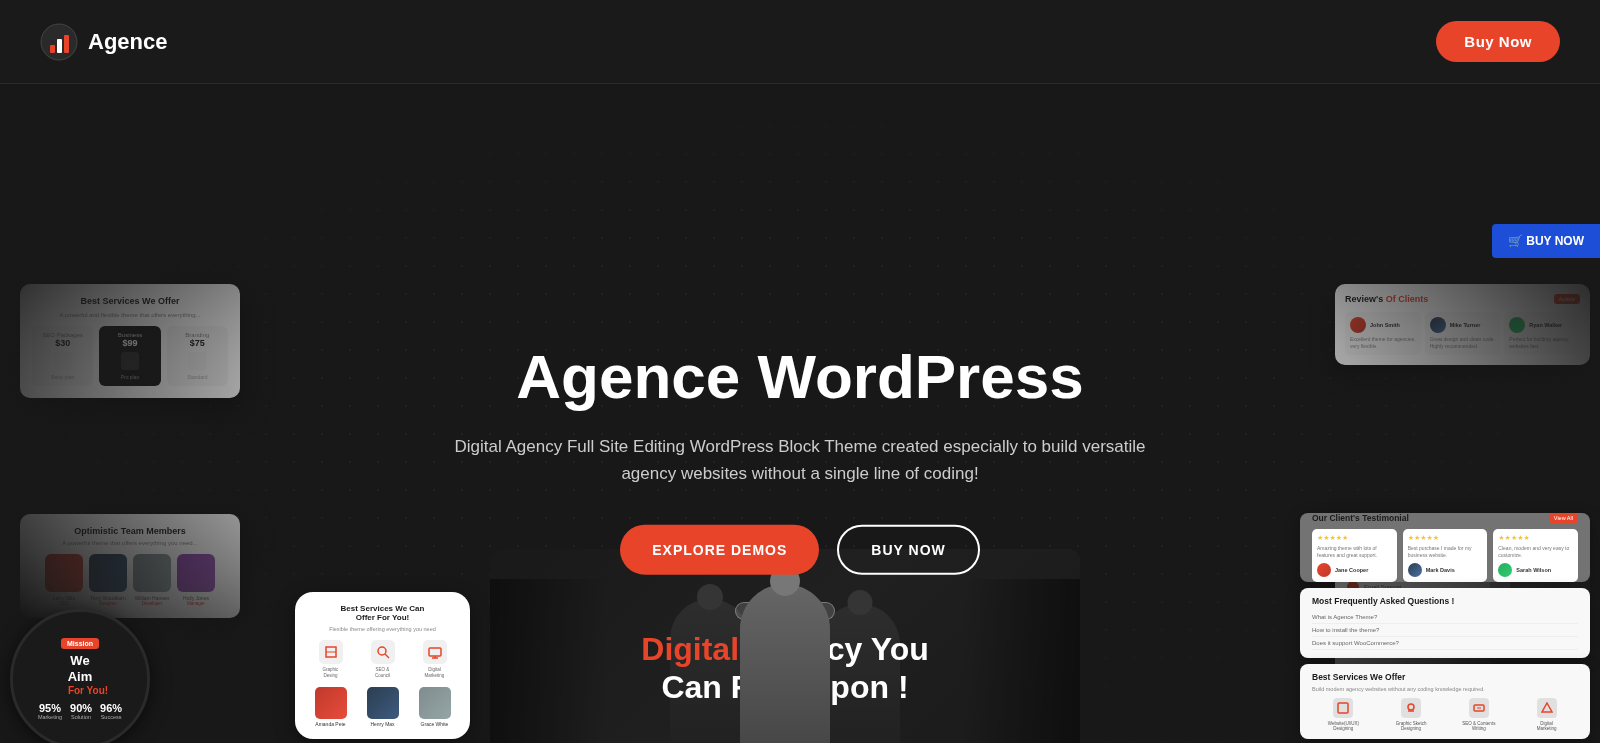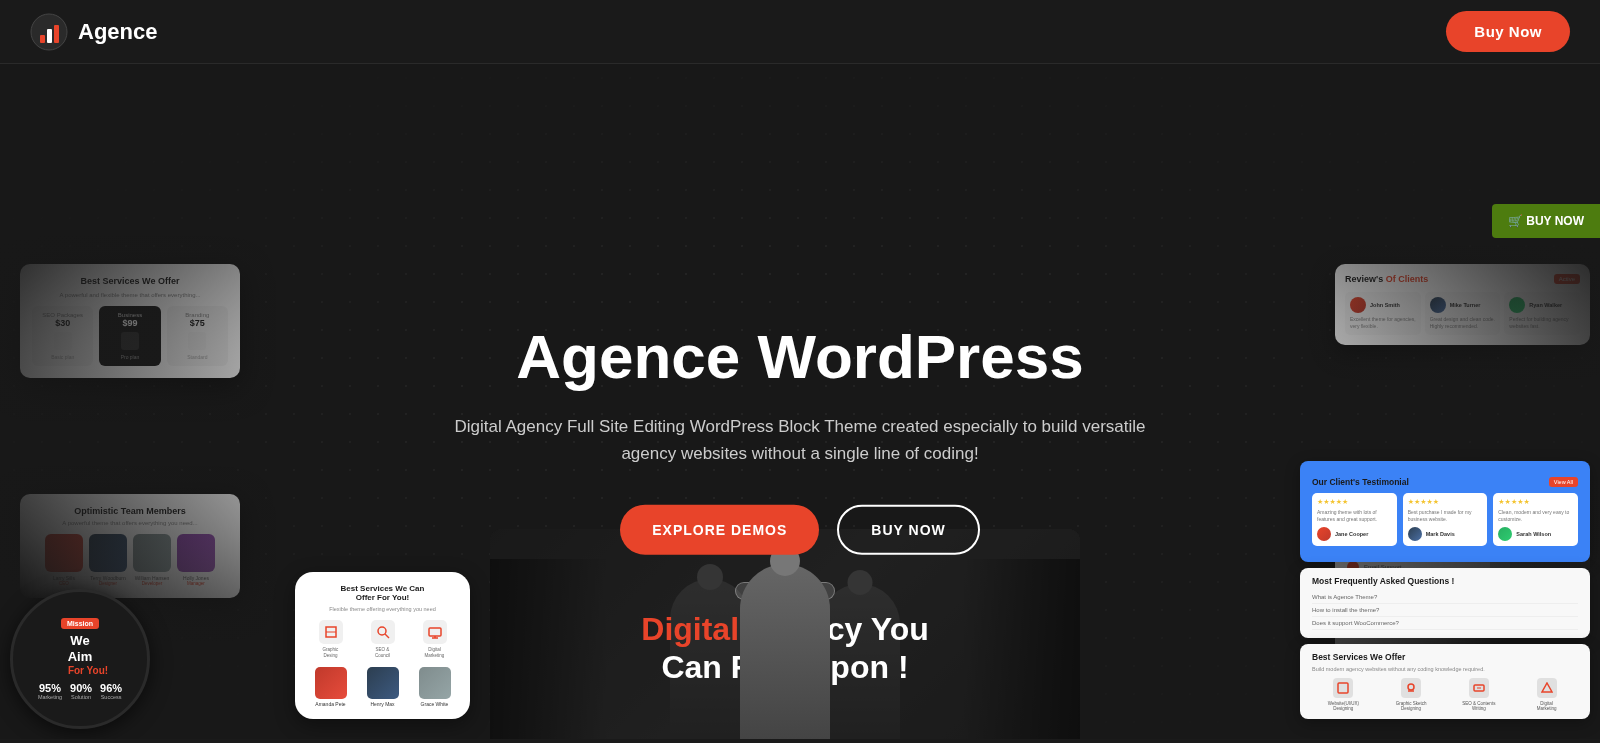--- a/index.html
+++ b/index.html
@@ -8,26 +8,26 @@
       height: 743px;
       overflow: hidden;
       font-family: 'Arial', sans-serif;
       background: #1a1a1a;
       position: relative;
     }
 
     
     .header {
       width: 100%;
-      height: 64px;
+      height: 84px;
       background: #1a1a1a;
       display: flex;
       align-items: center;
       justify-content: space-between;
-      padding: 0 30px;
+      padding: 0 40px;
       border-bottom: 1px solid #2a2a2a;
       position: relative;
       z-index: 10;
     }
     .logo-area {
       display: flex;
       align-items: center;
       gap: 10px;
     }
     .logo-icon {
@@ -307,21 +307,21 @@
     .stat-label {
       font-size: 5.5px;
       color: #aaa;
     }
 
     
     .sticky-buy {
       position: absolute;
       top: 140px;
       right: 0;
-      background: #4d7c0f;
+      background: #1d4ed8;
       color: #fff;
       padding: 10px 16px;
       font-size: 12px;
       font-weight: 700;
       cursor: pointer;
       border-radius: 4px 0 0 4px;
       display: flex;
       align-items: center;
       gap: 6px;
       z-index: 10;
@@ -586,23 +586,23 @@
       position: absolute;
       bottom: 20px;
       right: 10px;
       width: 290px;
       display: flex;
       flex-direction: column;
       gap: 6px;
       z-index: 4;
     }
     .testimonial-card {
-      background: #3b82f6;
+      background: #737373;
       border-radius: 8px;
-      padding: 16px 12px;
+      padding: 0 12px;
       box-shadow: 0 4px 15px rgba(0,0,0,0.3);
     }
     .test-header {
       display: flex;
       justify-content: space-between;
       align-items: center;
       margin-bottom: 6px;
     }
     .test-title {
       font-size: 8.5px;

